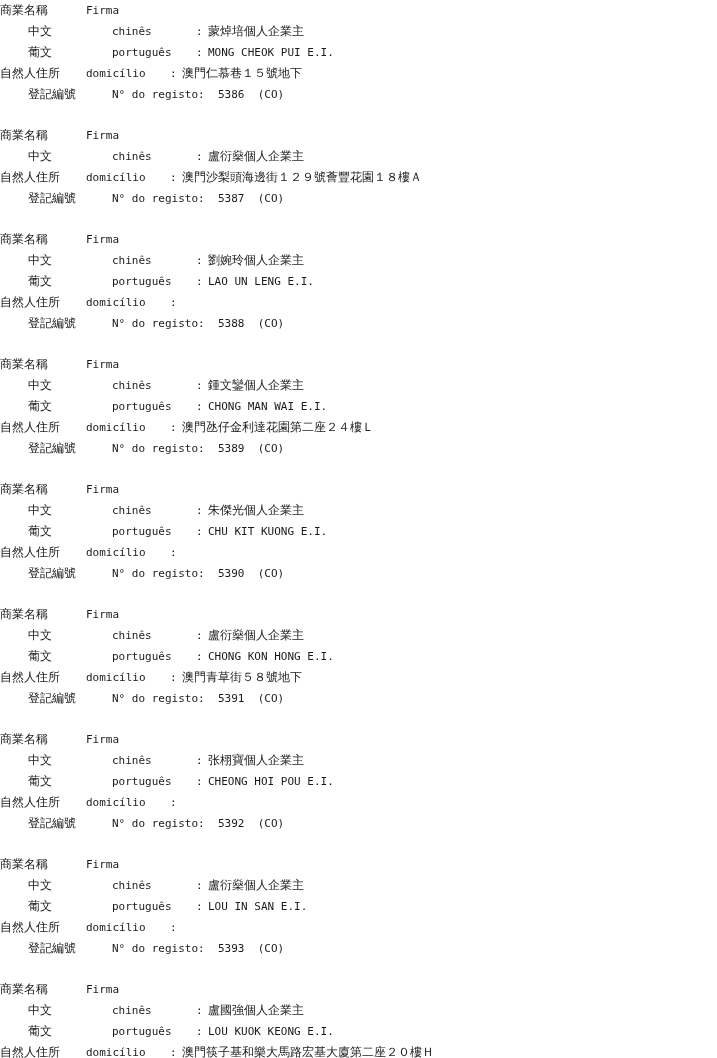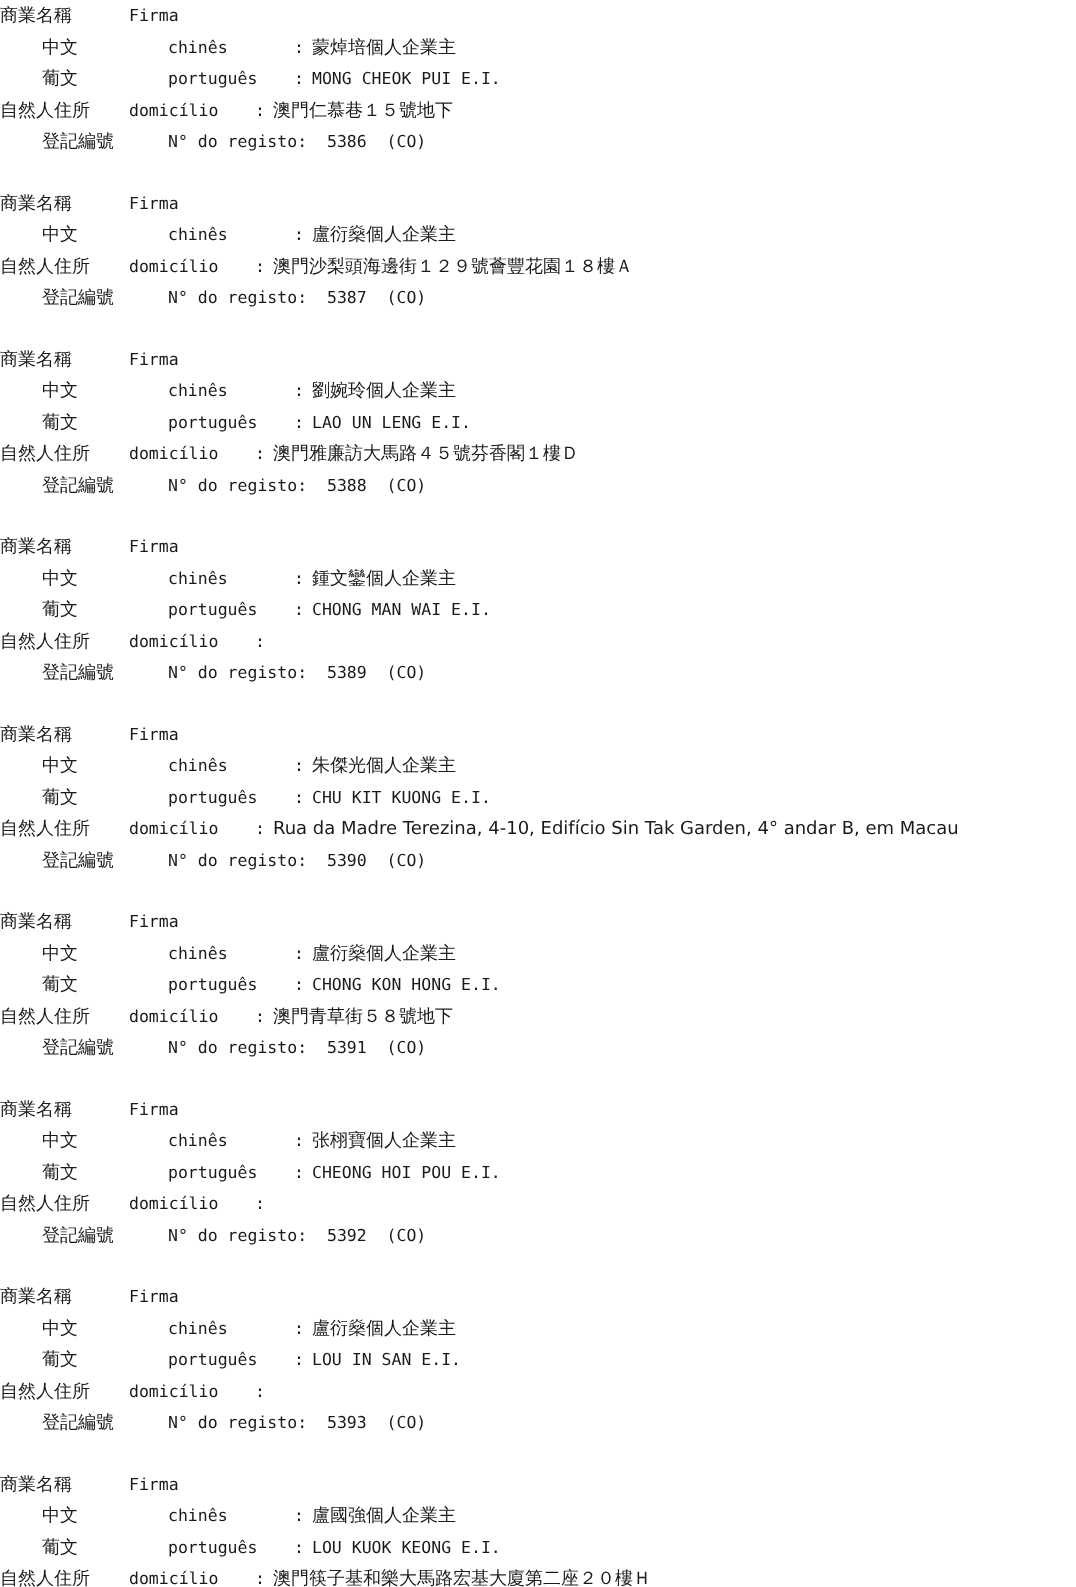--- a/index.html
+++ b/index.html
@@ -133,21 +133,20 @@
         <span class="line c-indent"></span>
         <span class="line cjk c-label-b">葡文</span>
         <span class="line mono c-label-b">português</span>
         <span class="line mono c-sep">:</span>
         <span class="line mono val">LAO UN LENG E.I.</span>
       </div>
       <div class="row">
         <span class="line cjk c-label-a">自然人住所</span>
         <span class="line mono c-label-b">domicílio</span>
         <span class="line mono c-sep">:</span>
-        <span class="line cjk val">澳門雅廉訪大馬路４５號芬香閣１樓Ｄ</span>
       </div>
       <div class="row">
         <span class="line c-indent"></span>
         <span class="line cjk c-label-b">登記編號</span>
         <span class="line mono">N° do registo:</span>
         <span class="line mono">  5388  </span>
         <span class="line mono">(CO)</span>
       </div>
     </div>
     <div class="entry">
@@ -166,20 +165,21 @@
         <span class="line c-indent"></span>
         <span class="line cjk c-label-b">葡文</span>
         <span class="line mono c-label-b">português</span>
         <span class="line mono c-sep">:</span>
         <span class="line mono val">CHONG MAN WAI E.I.</span>
       </div>
       <div class="row">
         <span class="line cjk c-label-a">自然人住所</span>
         <span class="line mono c-label-b">domicílio</span>
         <span class="line mono c-sep">:</span>
+        <span class="line cjk val">澳門氹仔金利達花園第二座２４樓Ｌ</span>
       </div>
       <div class="row">
         <span class="line c-indent"></span>
         <span class="line cjk c-label-b">登記編號</span>
         <span class="line mono">N° do registo:</span>
         <span class="line mono">  5389  </span>
         <span class="line mono">(CO)</span>
       </div>
     </div>
     <div class="entry">
@@ -198,21 +198,20 @@
         <span class="line c-indent"></span>
         <span class="line cjk c-label-b">葡文</span>
         <span class="line mono c-label-b">português</span>
         <span class="line mono c-sep">:</span>
         <span class="line mono val">CHU KIT KUONG E.I.</span>
       </div>
       <div class="row">
         <span class="line cjk c-label-a">自然人住所</span>
         <span class="line mono c-label-b">domicílio</span>
         <span class="line mono c-sep">:</span>
-        <span class="line cjk val">Rua da Madre Terezina, 4-10, Edifício Sin Tak Garden, 4° andar B, em Macau</span>
       </div>
       <div class="row">
         <span class="line c-indent"></span>
         <span class="line cjk c-label-b">登記編號</span>
         <span class="line mono">N° do registo:</span>
         <span class="line mono">  5390  </span>
         <span class="line mono">(CO)</span>
       </div>
     </div>
     <div class="entry">

